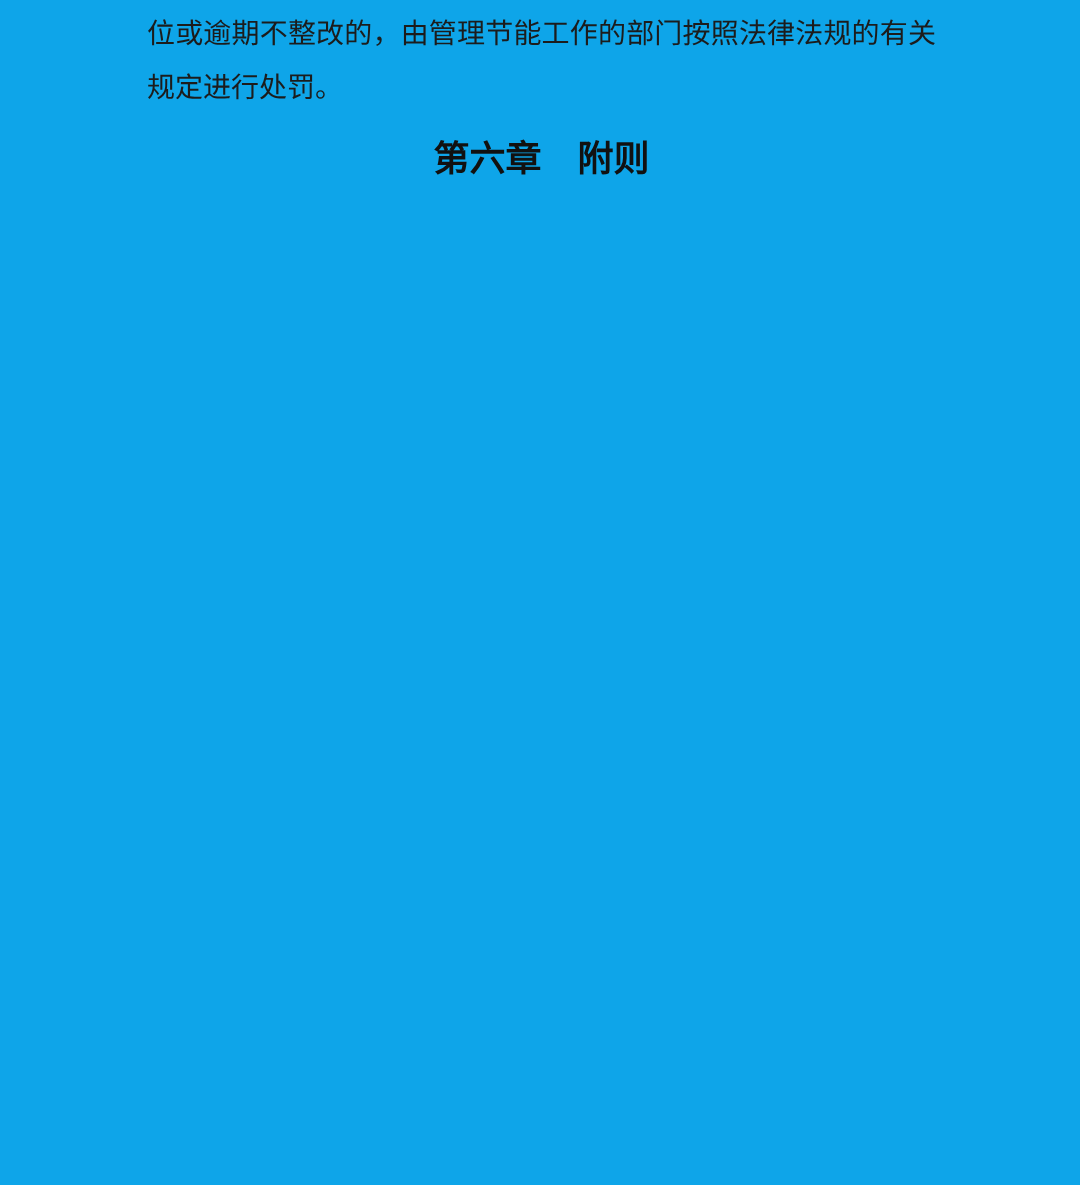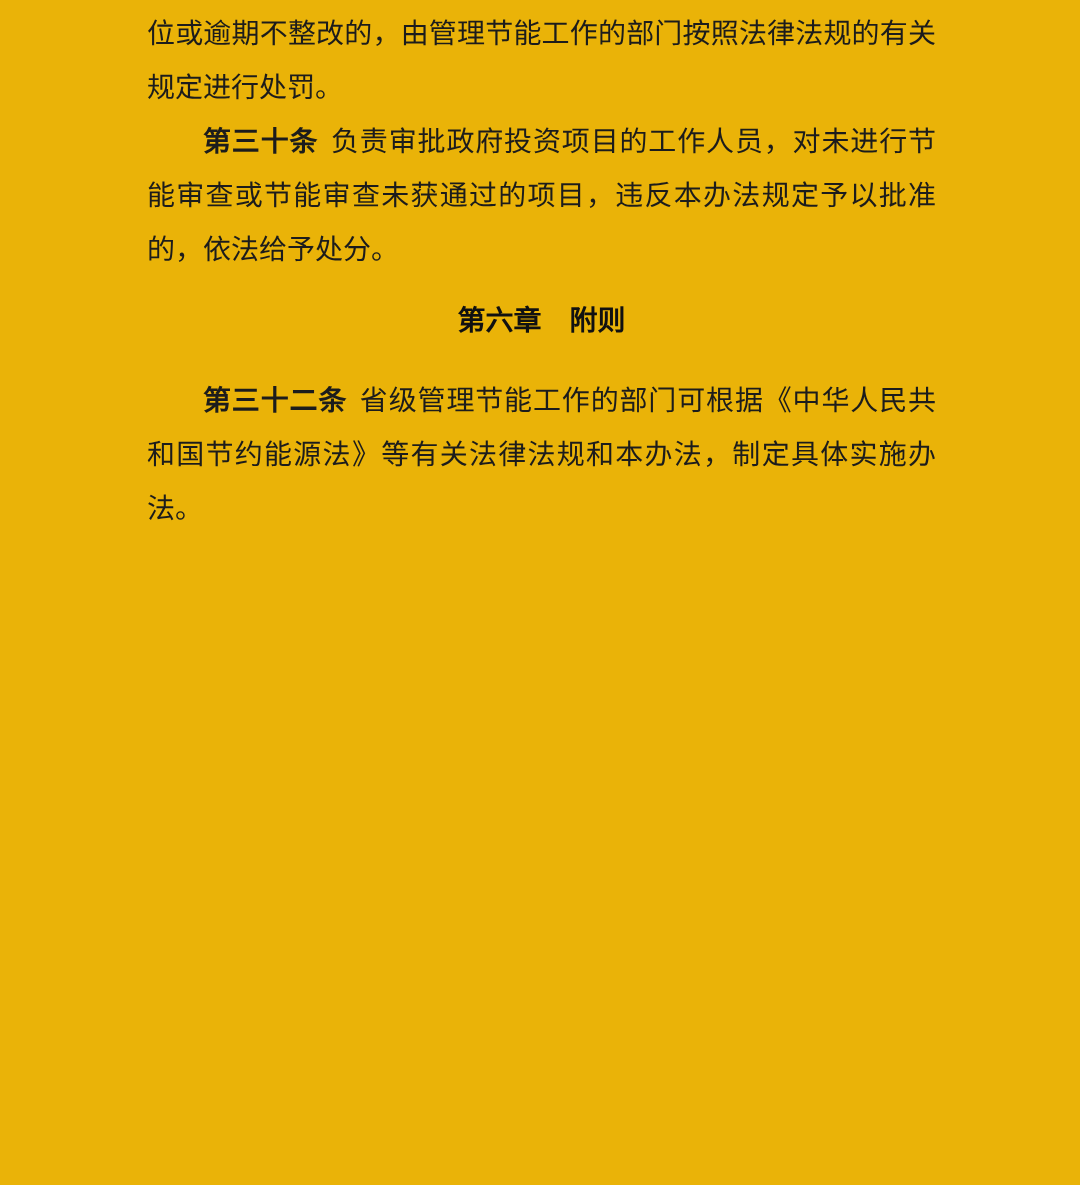--- a/index.html
+++ b/index.html
@@ -5,21 +5,21 @@
   html, body {
     margin: 0;
     padding: 0;
     background: #ffffff;
   }
   .page {
     position: relative;
     width: 1080px;
     height: 1185px;
     box-sizing: border-box;
-    background: #eab308;
+    background: #0ea5e9;
     padding: 7px 144px 0 147px;
     overflow: hidden;
     font-family: "Liberation Serif", "DejaVu Serif", serif;
     font-size: 28px;
     line-height: 54px;
     color: #1c1c1c;
     text-align: justify;
   }
   .para {
     margin: 0;
@@ -30,38 +30,36 @@
   }
   .article-num {
     font-weight: 700;
     font-family: "DejaVu Sans", "Liberation Sans", sans-serif;
     margin-right: 0.45em;
   }
   .chapter-heading {
     margin: 17px 0 26px 0;
     text-align: center;
     text-indent: 0;
-    font-size: 28px;
+    font-size: 36px;
     font-weight: 700;
     font-family: "DejaVu Sans", "Liberation Sans", sans-serif;
     line-height: 54px;
     color: #111111;
   }
 </style>
 </head>
 <body>
 
 <div class="page">
 
   <p class="para continuation"><span>位或逾期不整改的，由管理节能工作的部门按照法律法规的有关规定进行处罚。</span></p>
 
 
 
-  <p class="para"><span class="article-num">第三十条</span><span>负责审批政府投资项目的工作人员，对未进行节能审查或节能审查未获通过的项目，违反本办法规定予以批准的，依法给予处分。</span></p>
 
 
   <h2 class="chapter-heading">第六章　附则</h2>
 
-  <p class="para"><span class="article-num">第三十二条</span><span>省级管理节能工作的部门可根据《中华人民共和国节约能源法》等有关法律法规和本办法，制定具体实施办法。</span></p>
 
   <p class="para"></p>
 
 </div>
 
 </body></html>

